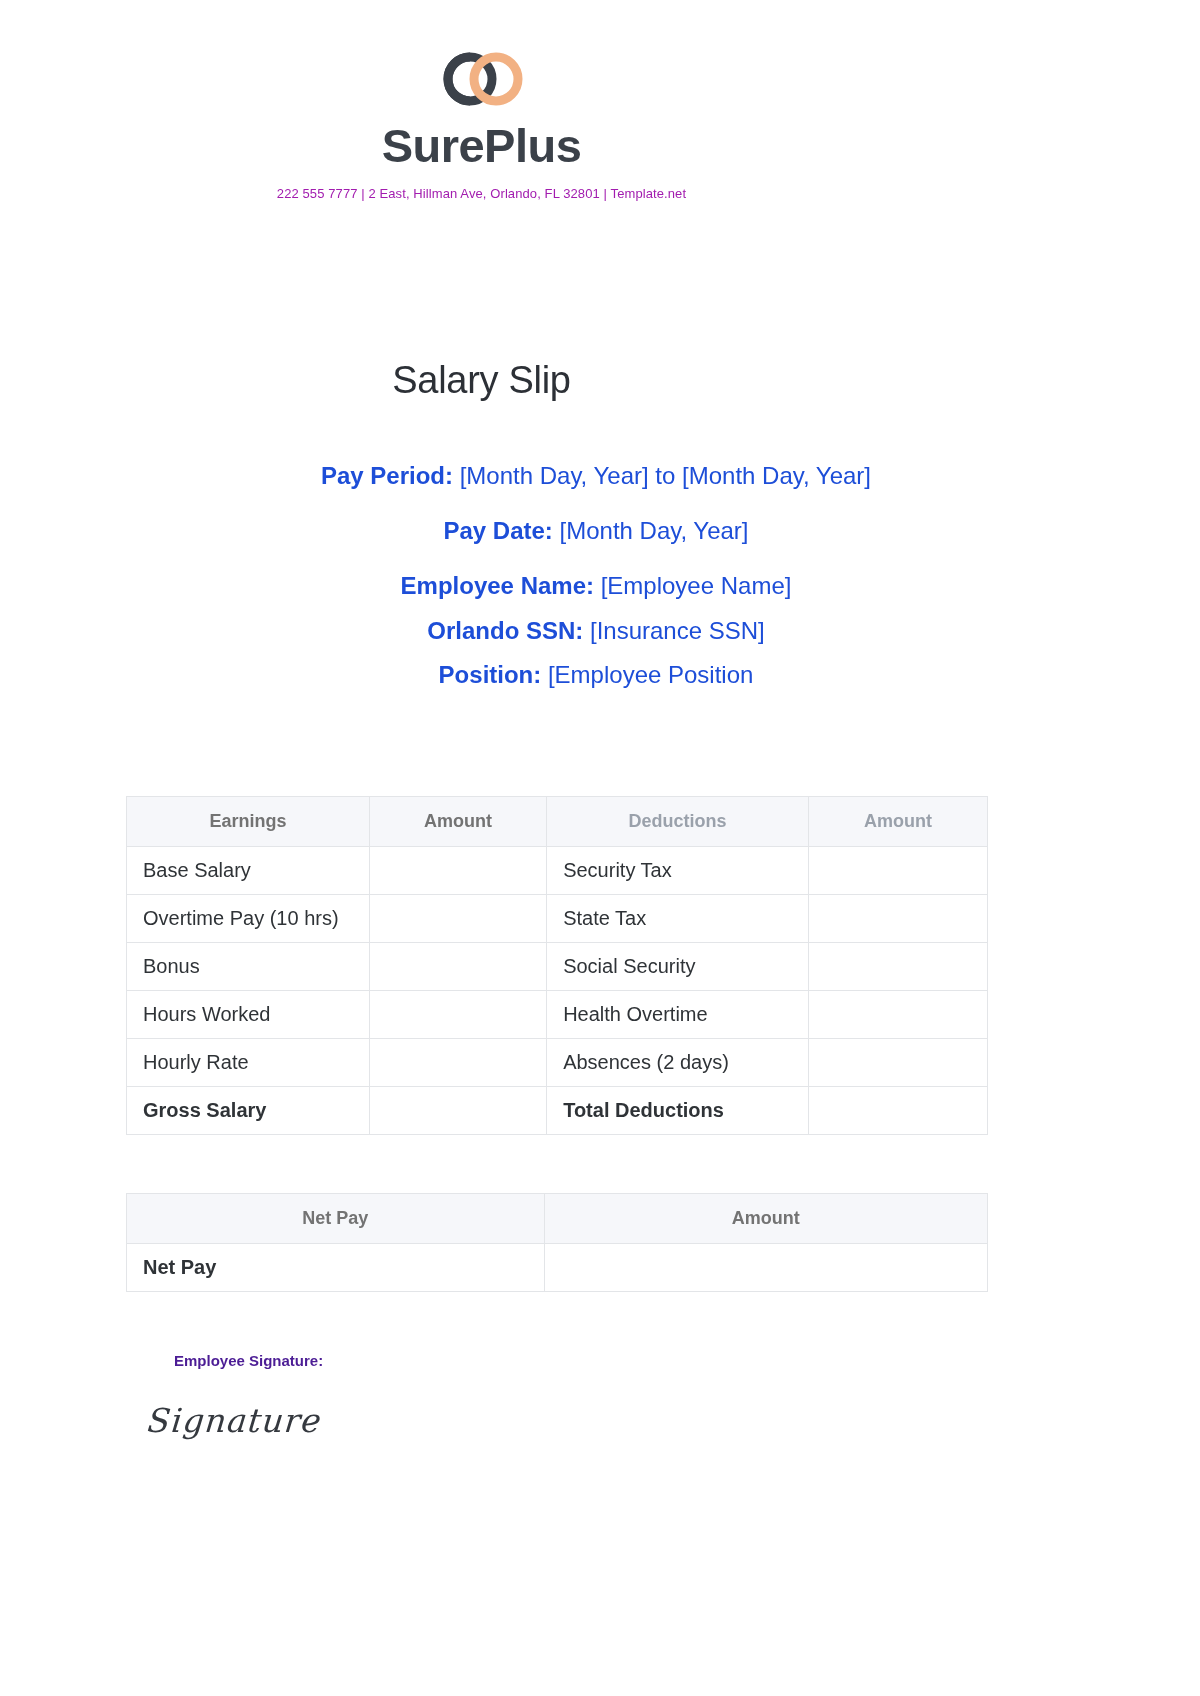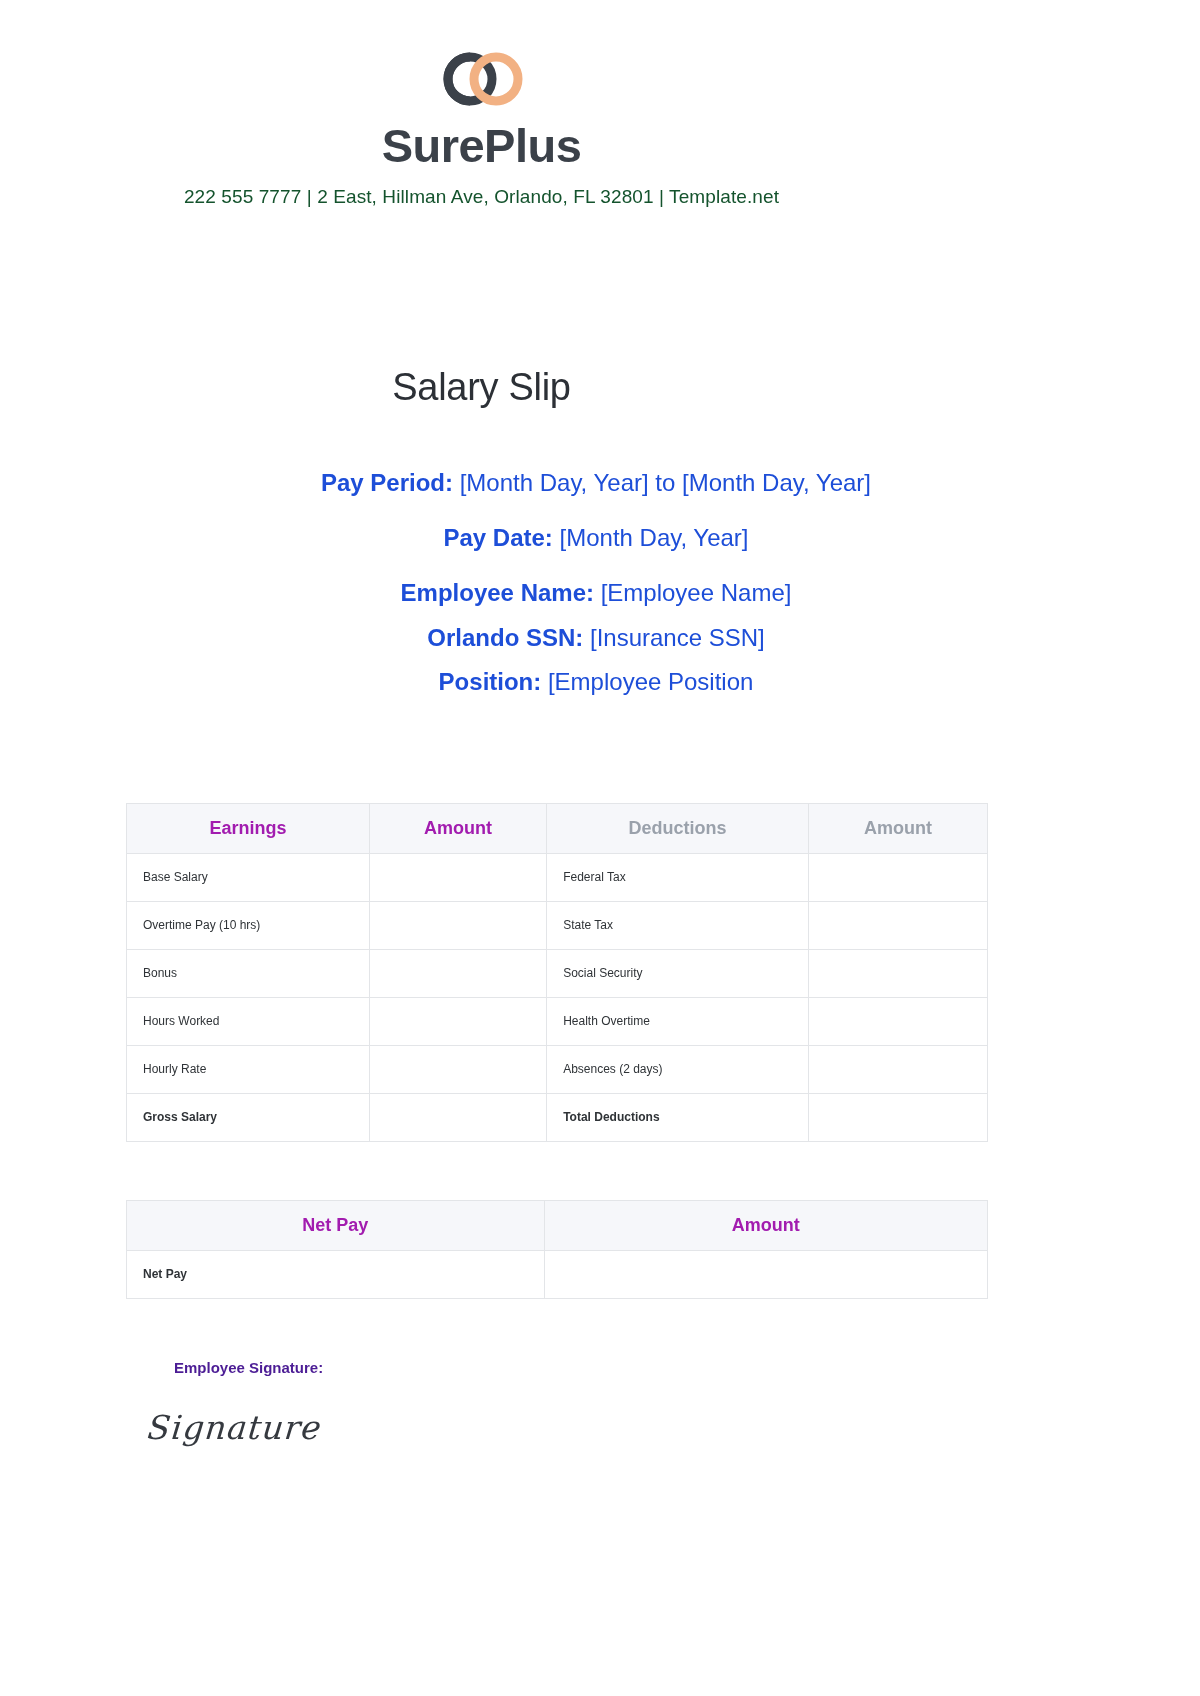--- a/index.html
+++ b/index.html
@@ -35,22 +35,22 @@
   }
   .brand-name {
     font-size: 47px;
     font-weight: bold;
     color: #3b4149;
     letter-spacing: -0.5px;
     margin-top: 10px;
     line-height: 1.1;
   }
   .brand-contact {
-    font-size: 19px;
-    color: #14532d;
+    font-size: 13px;
+    color: #a21caf;
     margin-top: 14px;
     letter-spacing: 0.1px;
   }
 
   
   .doc-title {
     text-align: center;
     font-size: 38px;
     font-weight: normal;
     color: #2c3036;
@@ -81,35 +81,35 @@
   }
   table {
     width: 100%;
     border-collapse: collapse;
     table-layout: fixed;
   }
   table td, table th {
     border: 1px solid #e3e5e8;
     height: 48px;
     padding: 0 16px;
-    font-size: 12px;
+    font-size: 20px;
     text-align: left;
     vertical-align: middle;
     font-weight: normal;
     color: #2f3337;
   }
   thead th {
     background: #f6f7fa;
     text-align: center;
     font-weight: bold;
     color: #7b828c;
     font-size: 18px;
     height: 50px;
   }
-  thead th.strong { color: #a21caf; font-weight: bold; }
+  thead th.strong { color: #737373; font-weight: bold; }
   thead th.light { font-weight: bold; color: #9aa1ab; }
   tbody td.bold { font-weight: bold; }
 
   .earnings-table { margin-top: 104px; }
   .col-1 { width: 28.2%; }
   .col-2 { width: 20.6%; }
   .col-3 { width: 30.4%; }
   .col-4 { width: 20.8%; }
 
   .netpay-table { margin-top: 58px; }
@@ -191,21 +191,21 @@
           <th class="strong">Earnings</th>
           <th class="strong">Amount</th>
           <th class="light">Deductions</th>
           <th class="light">Amount</th>
         </tr>
       </thead>
       <tbody>
         <tr>
           <td>Base Salary</td>
           <td></td>
-          <td>Federal Tax</td>
+          <td>Security Tax</td>
           <td></td>
         </tr>
         <tr>
           <td>Overtime Pay (10 hrs)</td>
           <td></td>
           <td>State Tax</td>
           <td></td>
         </tr>
         <tr>
           <td>Bonus</td>

